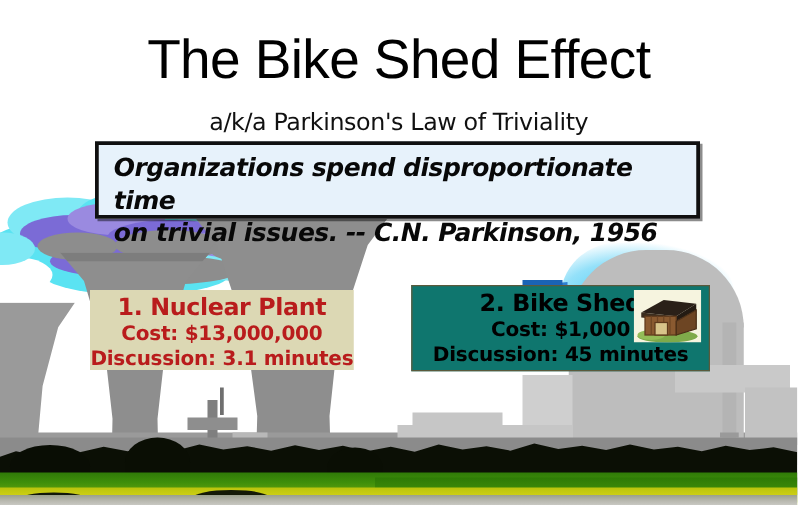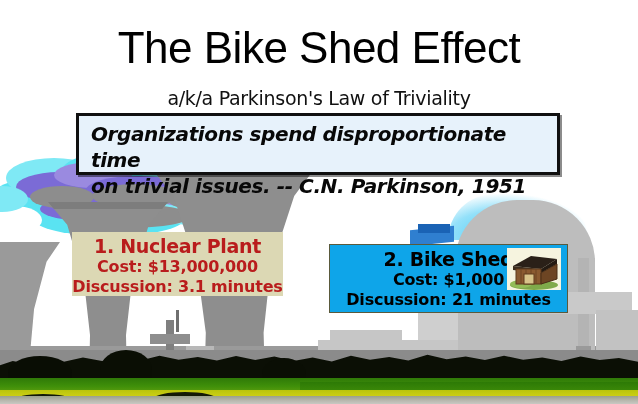--- a/index.html
+++ b/index.html
@@ -202,28 +202,27 @@
     font-family:"DejaVu Sans", sans-serif;
     color:#b91c1c;
   }
   #label-nuclear .ln-title{font-size:19px;line-height:22px;font-weight:bold;letter-spacing:-0.3px;}
   #label-nuclear .ln-cost{font-size:16px;line-height:20px;font-weight:bold;letter-spacing:-0.2px;}
   #label-nuclear .ln-disc{font-size:16px;line-height:20px;font-weight:bold;letter-spacing:-0.2px;}
 
   
   #label-shed{
     position:absolute;left:329px;top:228px;width:239px;height:69px;
-    background:#0ea5e9;
+    background:#0f766e;
     border:1px solid #5a5a3c;
     box-sizing:border-box;
     padding-top:3px;
     text-align:center;
     font-family:"DejaVu Sans", sans-serif;
     color:#000;
-    margin-top:16px;
   }
   #label-shed .ls-title{font-size:19px;line-height:22px;font-weight:bold;letter-spacing:-0.3px;}
   #label-shed .ls-cost{font-size:16px;line-height:20px;font-weight:bold;letter-spacing:-0.2px;}
   #label-shed .ls-disc{font-size:16px;line-height:20px;font-weight:bold;letter-spacing:-0.2px;}
 
   
   #shed-icon{
     position:absolute;left:177px;top:3px;width:54px;height:42px;
   }
 </style>
@@ -299,33 +298,33 @@
     <div id="field-bush1"></div>
     <div id="field-bush2"></div>
     <div id="bottom-strip"></div>
   </div>
 
   <div id="subtitle">a/k/a Parkinson's Law of Triviality</div>
   <div id="title">The Bike Shed Effect</div>
 
   <div id="quote-box">
     <div id="quote-text">Organizations spend disproportionate time
-on trivial issues.  -- C.N. Parkinson, 1951</div>
+on trivial issues.  -- C.N. Parkinson, 1956</div>
   </div>
 
   <div id="label-nuclear">
     <div class="ln-title">1. Nuclear Plant</div>
     <div class="ln-cost">Cost: $13,000,000</div>
     <div class="ln-disc">Discussion: 3.1 minutes</div>
   </div>
 
   <div id="label-shed">
     <div class="ls-title">2. Bike Shed</div>
     <div class="ls-cost">Cost: $1,000</div>
-    <div class="ls-disc">Discussion: 21 minutes</div>
+    <div class="ls-disc">Discussion: 45 minutes</div>
 
     <svg id="shed-icon" viewBox="0 0 54 42">
       <rect x="0" y="0" width="54" height="42" fill="#f6f4df"></rect>
       <ellipse cx="27" cy="37" rx="24" ry="5" fill="#7faa4a"></ellipse>
       <ellipse cx="14" cy="36" rx="11" ry="4" fill="#93bc57"></ellipse>
 
       <polygon points="6,18 24,8 50,11 34,21" fill="#2a2018"></polygon>
       <polygon points="6,18 34,21 34,25 6,22" fill="#3b2d1f"></polygon>
       <polygon points="34,21 50,11 50,16 34,25" fill="#241b13"></polygon>
 

